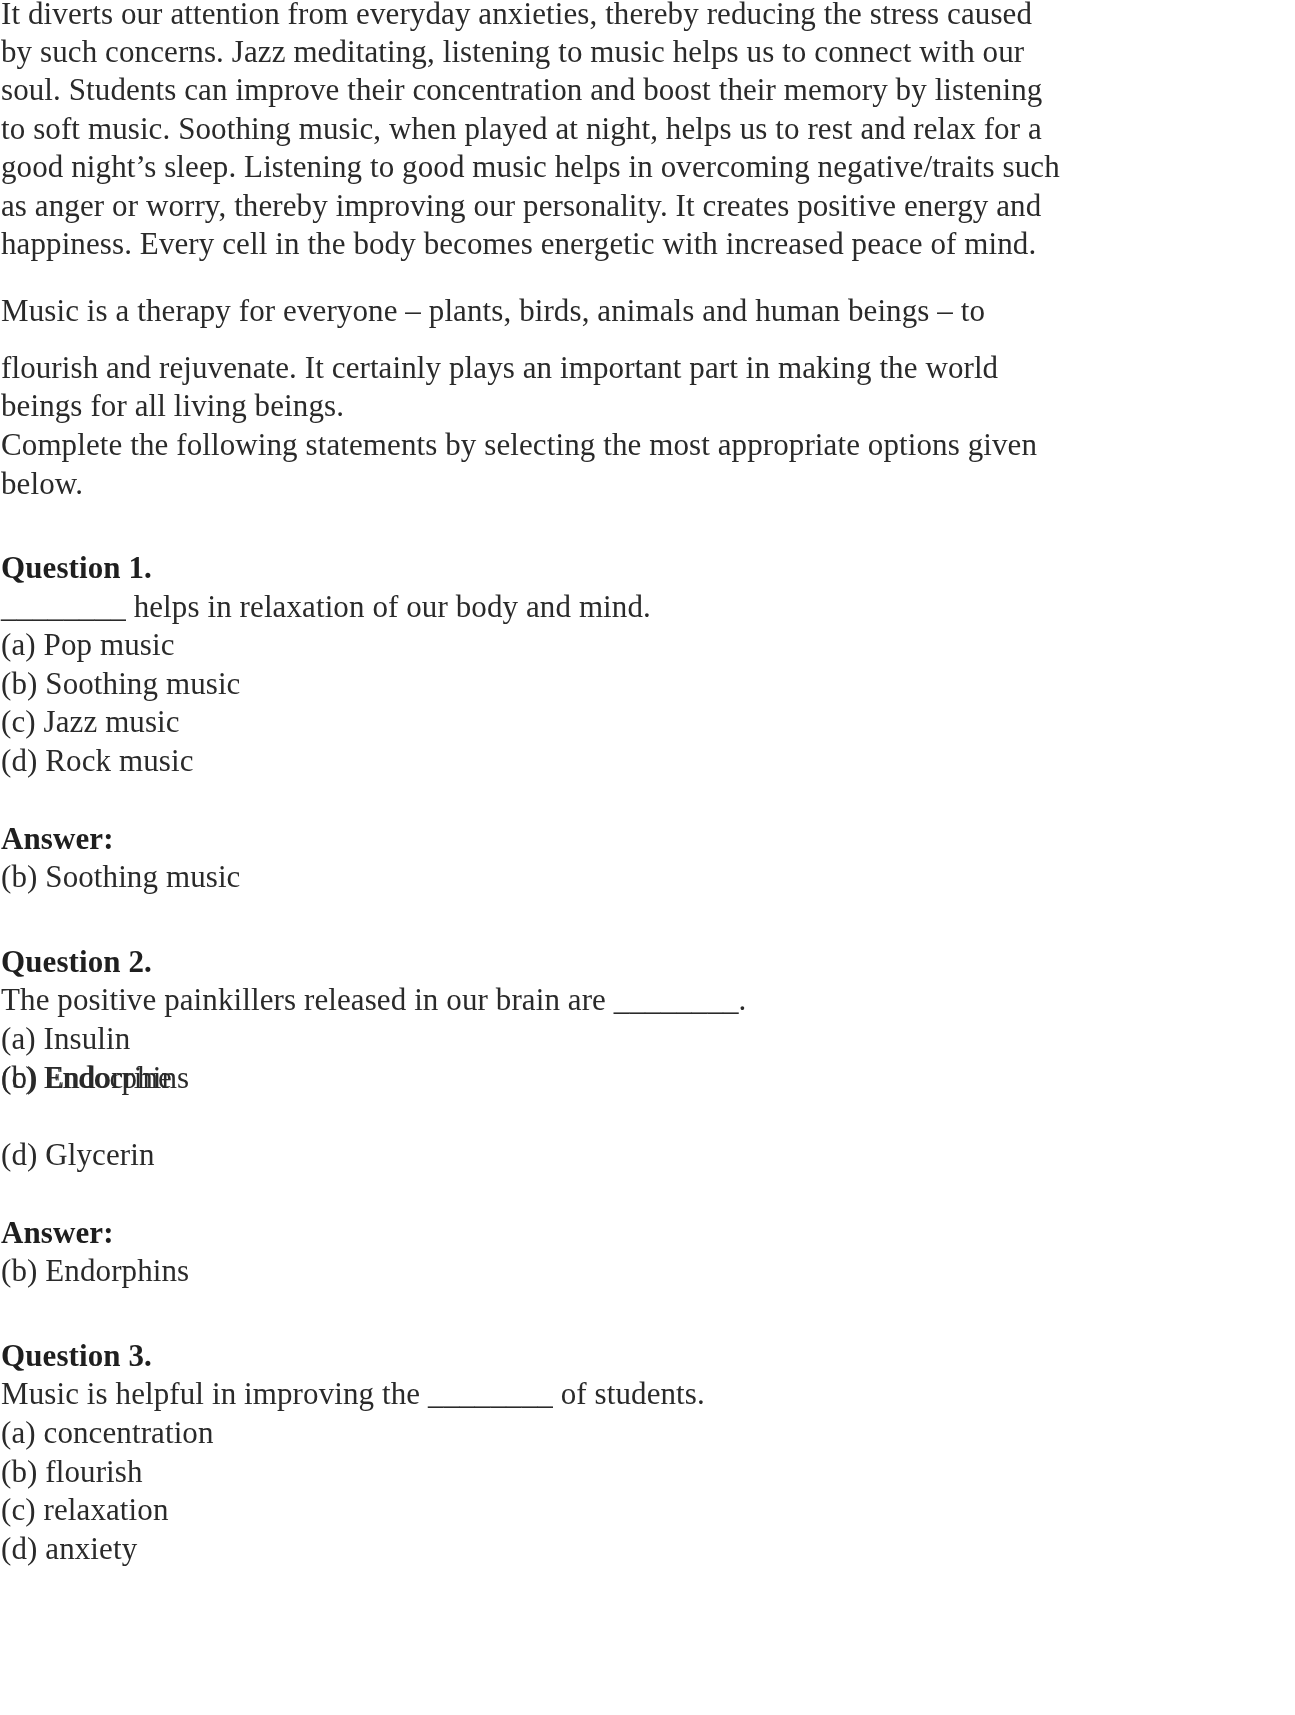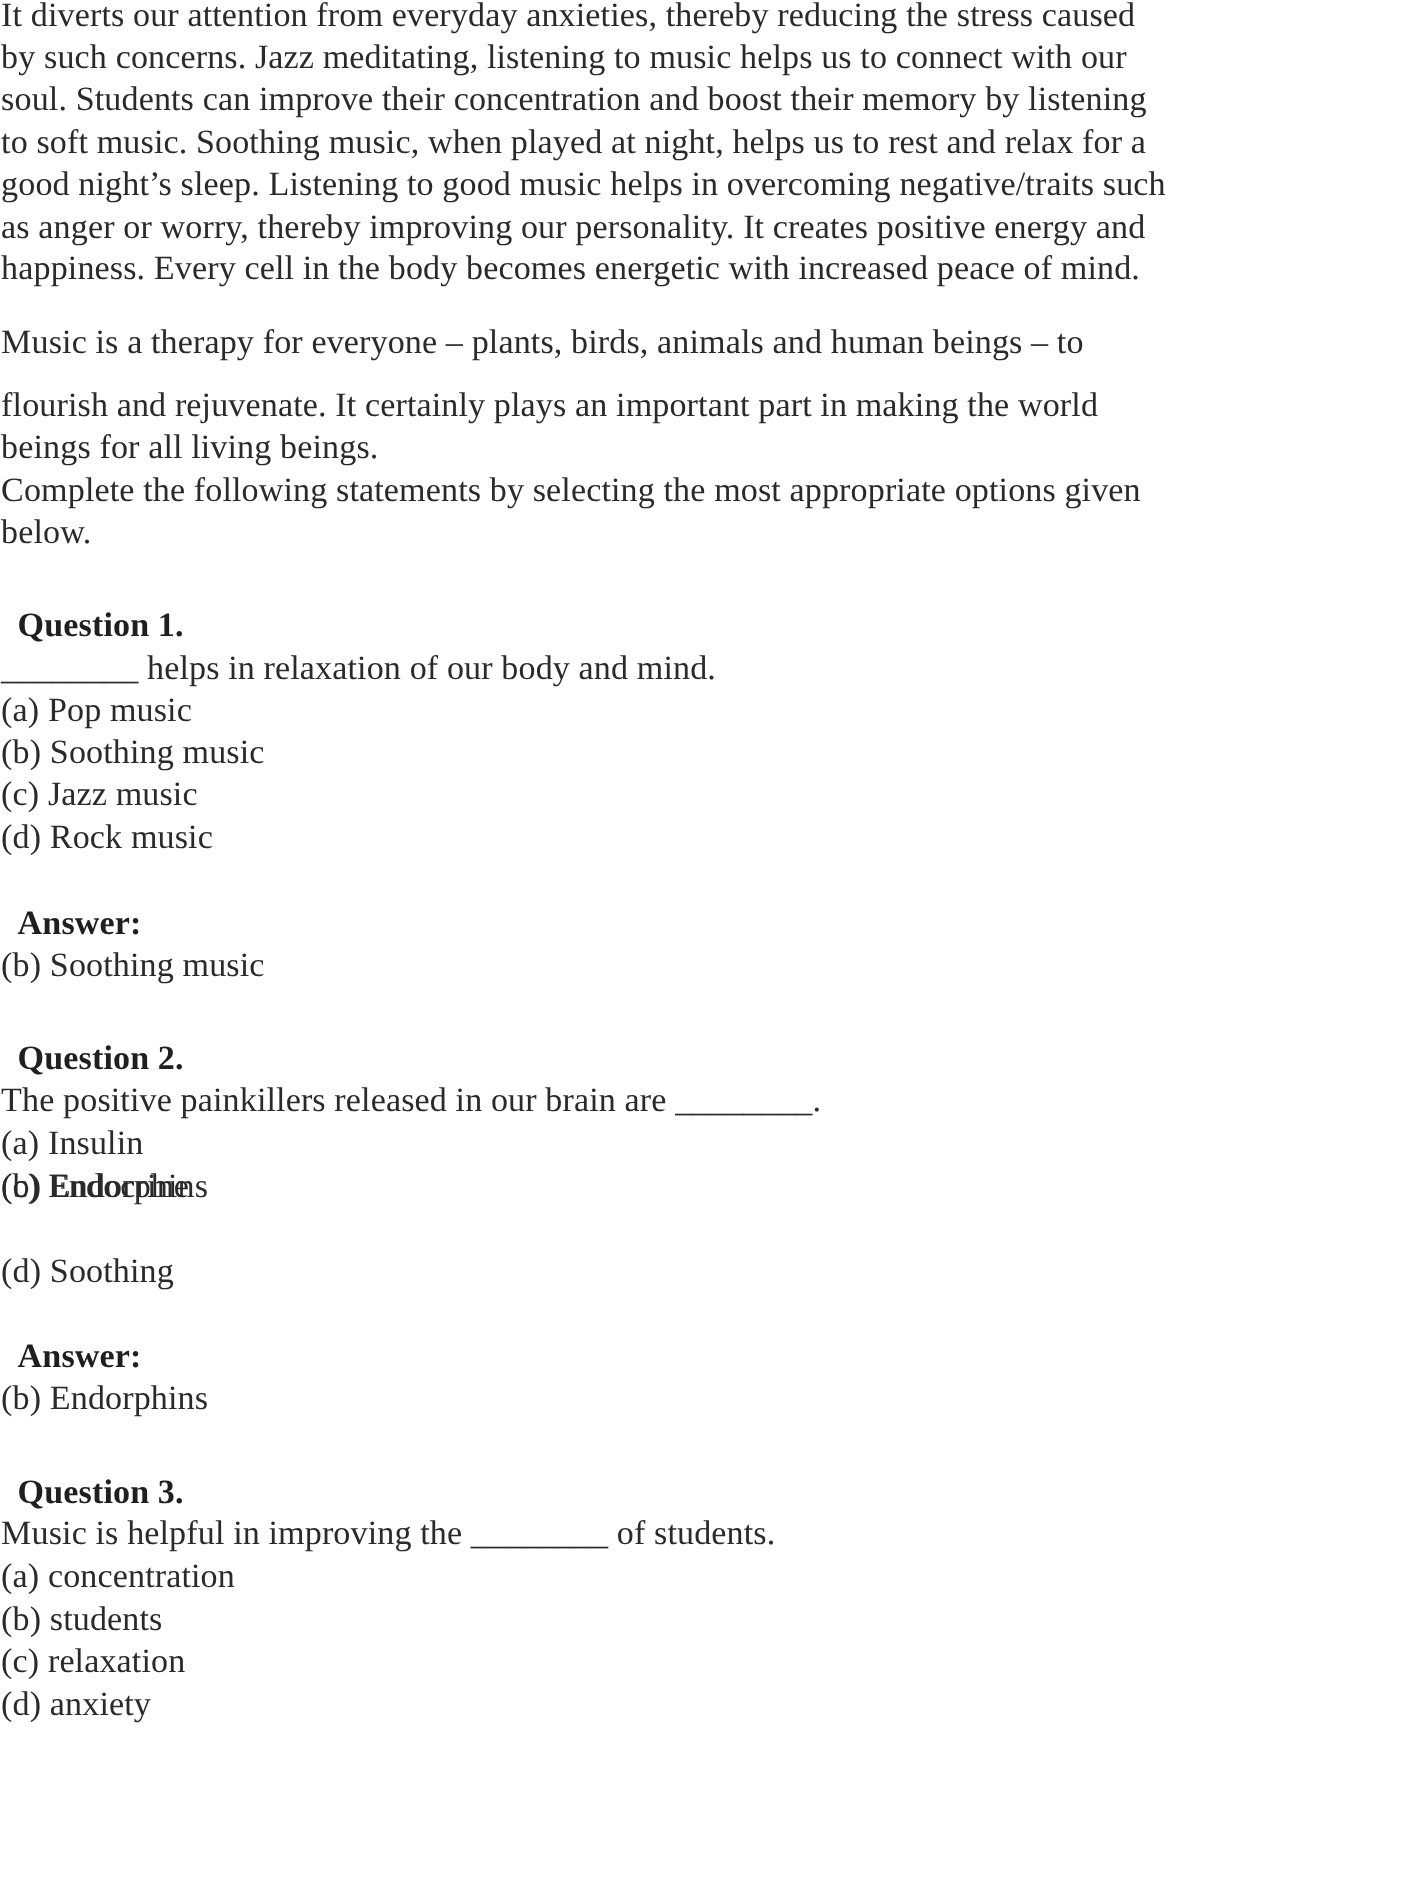--- a/index.html
+++ b/index.html
@@ -25,21 +25,20 @@
     position: absolute;
     left: 1px;
     white-space: nowrap;
     font-size: 31px;
     line-height: 38px;
     letter-spacing: 0.1px;
   }
   .bold {
     font-weight: bold;
     color: #1f1f1f;
-    margin-left: 15px;
   }
 </style>
 </head>
 <body>
 
 <div class="page">
 
   <div>
     <div class="line" style="top:-5px">It diverts our attention from everyday anxieties, thereby reducing the stress caused</div>
     <div class="line" style="top:33px">by such concerns. Jazz meditating, listening to music helps us to connect with our</div>
@@ -71,27 +70,27 @@
     <div class="line bold" style="top:820px">Answer:</div>
     <div class="line" style="top:858px">(b) Soothing music</div>
   </div>
 
   <div>
     <div class="line bold" style="top:943px">Question 2.</div>
     <div class="line" style="top:981px">The positive painkillers released in our brain are ________.</div>
     <div class="line" style="top:1020px">(a) Insulin</div>
     <div class="line" style="top:1059px">(b) Endorphins</div>
     <div class="line" style="top:1059px">(c) Endocrine</div>
-    <div class="line" style="top:1136px">(d) Soothing</div>
+    <div class="line" style="top:1136px">(d) Glycerin</div>
     <div class="line bold" style="top:1214px">Answer:</div>
     <div class="line" style="top:1252px">(b) Endorphins</div>
   </div>
 
   <div>
     <div class="line bold" style="top:1337px">Question 3.</div>
     <div class="line" style="top:1375px">Music is helpful in improving the ________ of students.</div>
     <div class="line" style="top:1414px">(a) concentration</div>
-    <div class="line" style="top:1453px">(b) students</div>
+    <div class="line" style="top:1453px">(b) flourish</div>
     <div class="line" style="top:1491px">(c) relaxation</div>
     <div class="line" style="top:1530px">(d) anxiety</div>
   </div>
 
 </div>
 
 </body></html>

